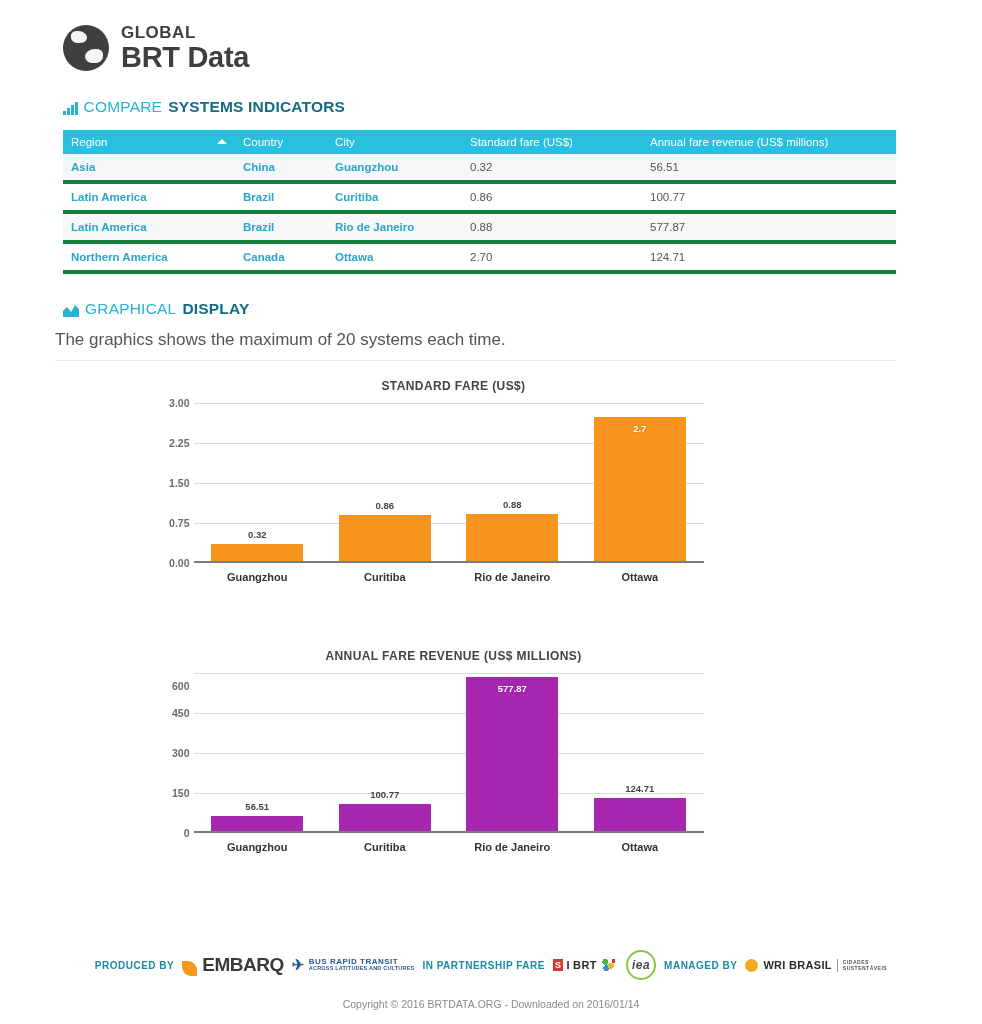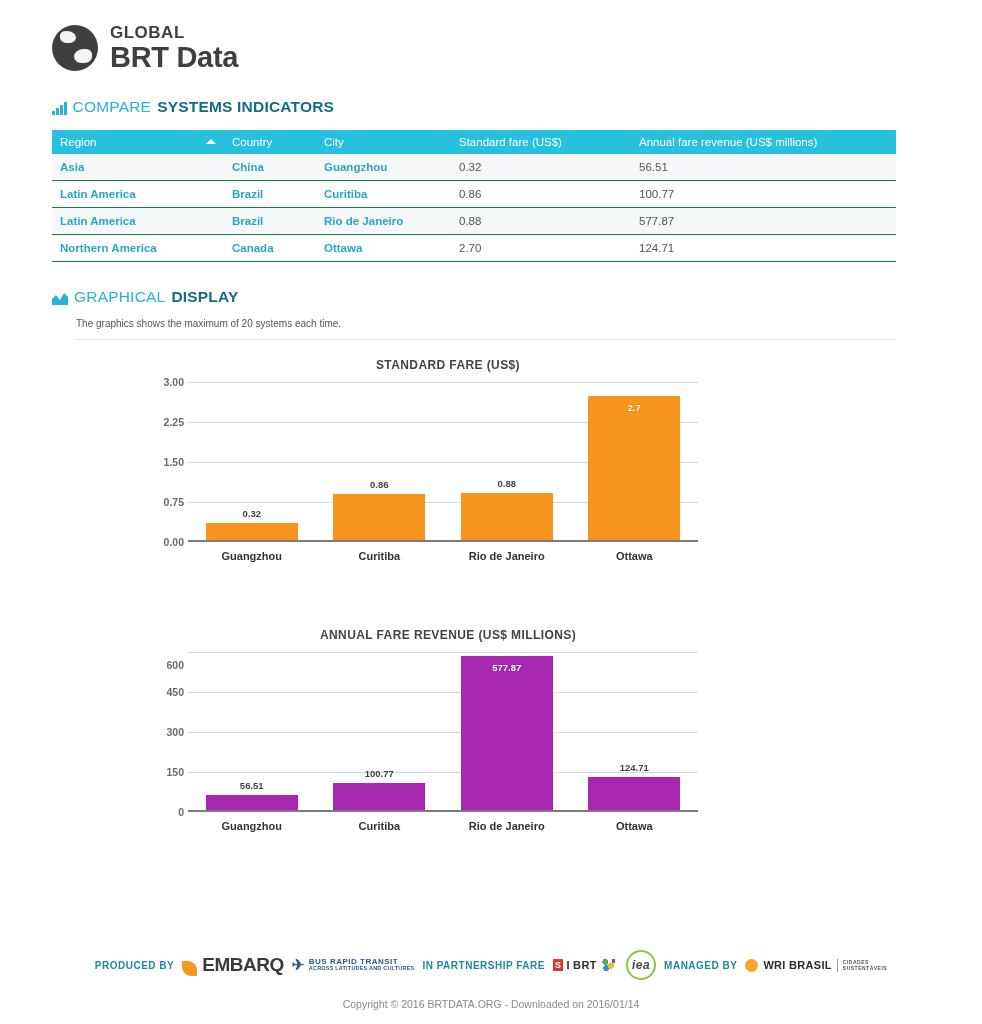--- a/index.html
+++ b/index.html
@@ -3,21 +3,21 @@
 <meta charset="utf-8">
 <style>
   * { box-sizing: border-box; }
   html, body {
     margin: 0; padding: 0;
     width: 982px; height: 1024px;
     background: #ffffff;
     font-family: "Liberation Sans", sans-serif;
     color: #333;
   }
-  .page { position: relative; width: 896px; height: 1024px; overflow: hidden; }
+  .page { position: relative; width: 896px; height: 1024px; overflow: hidden; padding-left: 11px; }
 
   
   .header { display: flex; align-items: center; padding: 24px 0 0 52px; }
   .globe {
     width: 46px; height: 46px; border-radius: 50%;
     background: #3f3f3f; position: relative; margin-right: 12px;
     overflow: hidden; flex: none;
   }
   .globe::before {
     content: ""; position: absolute; left: 8px; top: 6px;
@@ -61,33 +61,33 @@
     background: #27c0dd; color: #ffffff; font-weight: normal;
     text-align: left; padding: 6px 8px 6px 8px; height: 21px; font-size: 11.5px;
     position: relative;
   }
   thead th.sorted .caret {
     position: absolute; right: 8px; top: 9px;
     width: 0; height: 0; border-left: 5px solid transparent;
     border-right: 5px solid transparent; border-bottom: 5px solid #fff;
   }
   tbody td {
-    padding: 7px 8px; font-size: 11.5px; color: #555; border-bottom: 1px solid #15803d;
+    padding: 7px 8px; font-size: 11.5px; color: #555; border-bottom: 4px solid #15803d;
   }
   tbody tr:nth-child(odd) { background: #f6f7f8; }
   tbody tr:nth-child(even) { background: #ffffff; }
   tbody td.link { color: #29a6c9; font-weight: bold; }
   col.c-region { width: 172px; }
   col.c-country { width: 92px; }
   col.c-city { width: 135px; }
   col.c-fare { width: 180px; }
   col.c-rev { width: 299px; }
 
   .note {
-    margin: 12px 52px 0 76px; font-size: 10px; color: #555;
+    margin: 12px 52px 0 44px; font-size: 17px; color: #555;
     padding-bottom: 10px; border-bottom: 1px solid #e4e7e9; width: 878px;
   }
 
   
   .chart-block { margin-top: 18px; }
   .chart-title {
     text-align: center; font-size: 12px; font-weight: bold; color: #444;
     letter-spacing: .4px; margin-bottom: 10px;
   }
   .chart-area { position: relative; margin: 0 auto; width: 520px; height: 190px; }

